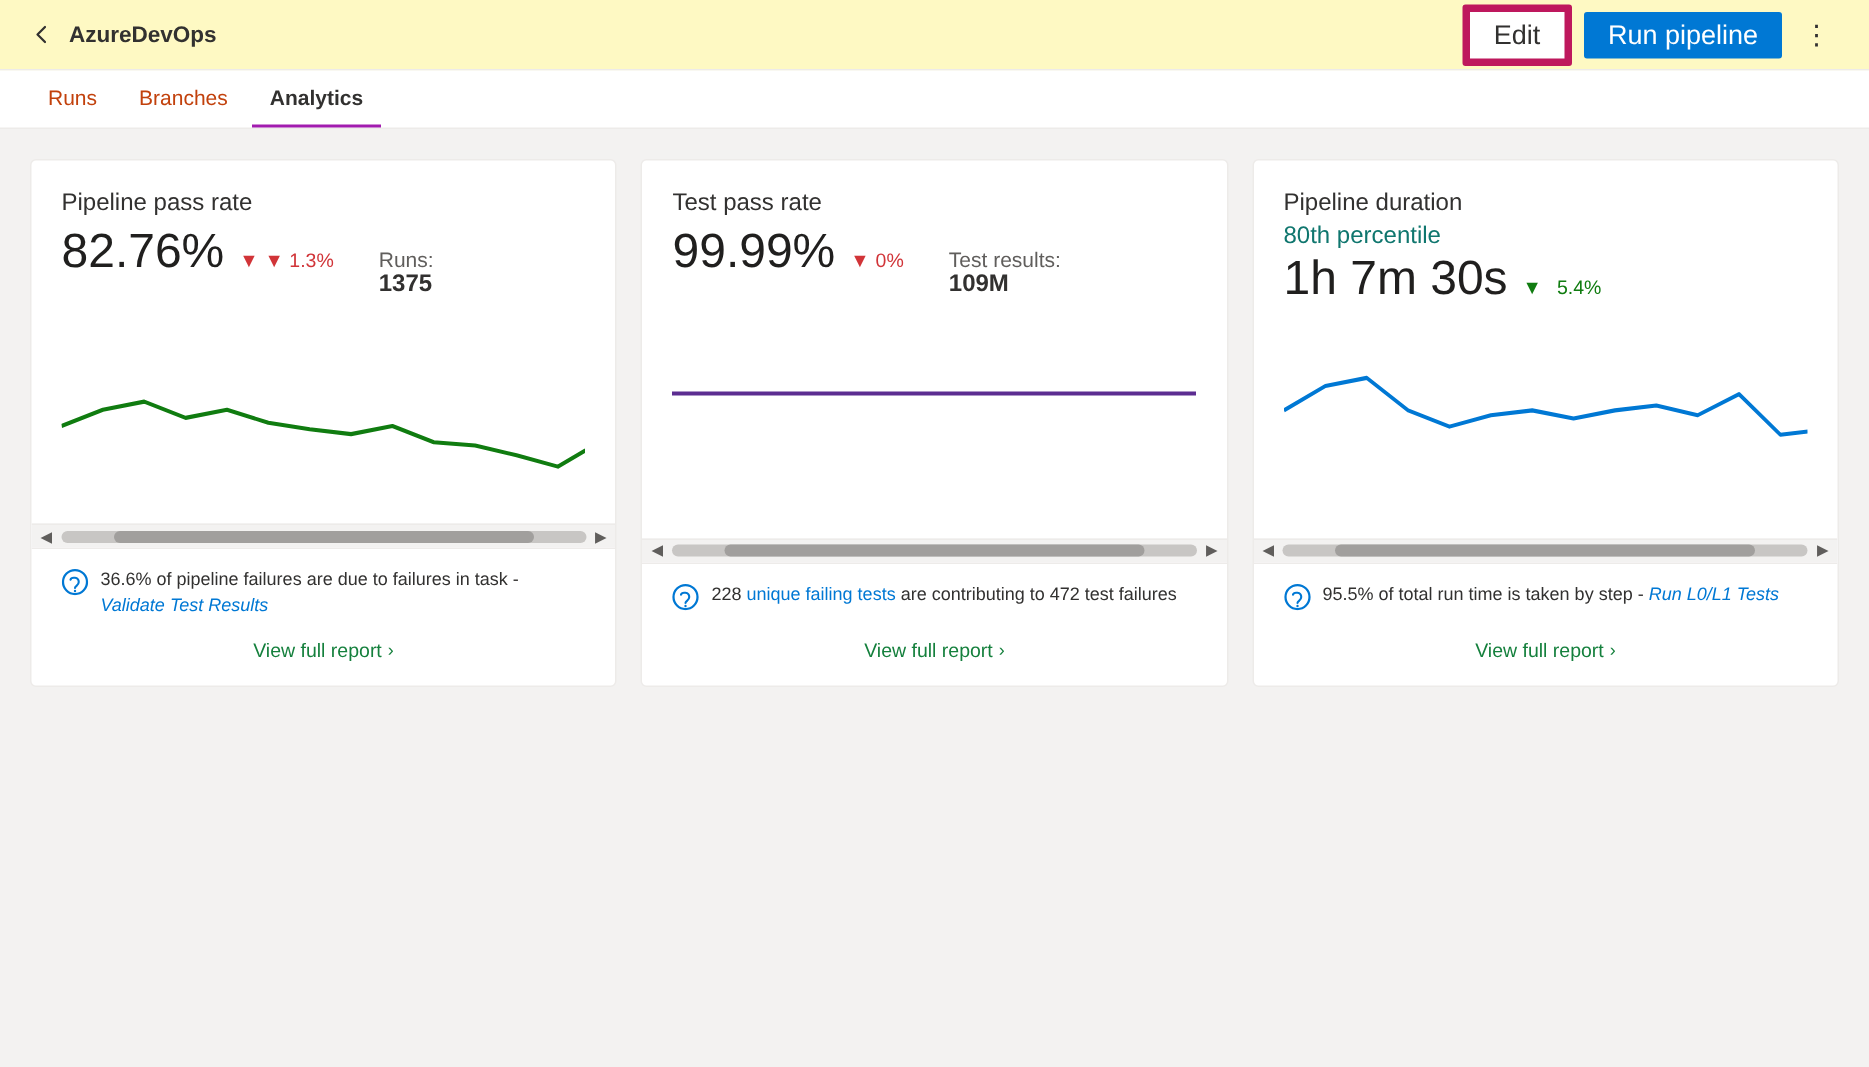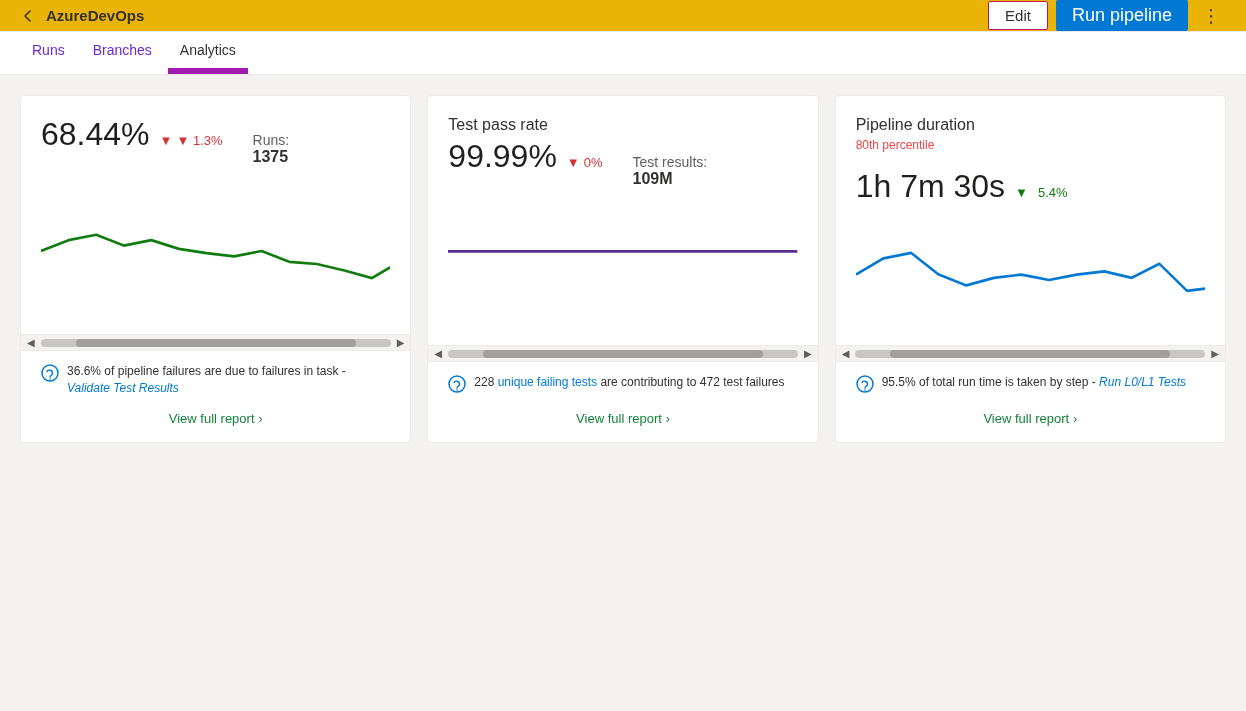--- a/index.html
+++ b/index.html
@@ -4,25 +4,25 @@
   <style>
     * { box-sizing: border-box; margin: 0; padding: 0; }
     body {
       font-family: -apple-system, BlinkMacSystemFont, "Segoe UI", sans-serif;
       background: #f3f2f1;
       color: #323130;
       width: 1246px;
       min-height: 711px;
     }
     .header {
-      background: #eab308;
+      background: #fef9c3;
       display: flex;
       align-items: center;
       padding: 0 20px;
-      height: 32px;
+      height: 47px;
       border-bottom: 1px solid #edebe9;
     }
     .back-btn {
       background: none;
       border: none;
       cursor: pointer;
       font-size: 16px;
       color: #323130;
       margin-right: 10px;
       display: flex;
@@ -34,24 +34,24 @@
       color: #323130;
       flex: 1;
     }
     .header-actions {
       display: flex;
       align-items: center;
       gap: 8px;
     }
     .edit-btn {
       background: #fff;
-      border: 1px solid #be185d;
+      border: 5px solid #be185d;
       border-radius: 2px;
       padding: 5px 16px;
-      font-size: 15px;
+      font-size: 18px;
       cursor: pointer;
       color: #323130;
     }
     .run-btn {
       background: #0078d4;
       border: none;
       border-radius: 2px;
       padding: 5px 16px;
       font-size: 18px;
       cursor: pointer;
@@ -68,29 +68,29 @@
     .nav-tabs {
       background: #fff;
       display: flex;
       padding: 0 20px;
       border-bottom: 1px solid #edebe9;
     }
     .nav-tab {
       padding: 10px 12px;
       font-size: 14px;
       cursor: pointer;
-      color: #6d28d9;
+      color: #c2410c;
       border-bottom: 2px solid transparent;
       margin-right: 4px;
       text-decoration: none;
     }
     .nav-tab.active {
       color: #323130;
-      font-weight: 400;
-      border-bottom: 6px solid #a21caf;
+      font-weight: 700;
+      border-bottom: 2px solid #a21caf;
     }
     .main-content {
       padding: 20px;
       display: flex;
       gap: 16px;
     }
     .card {
       background: #fff;
       border-radius: 4px;
       border: 1px solid #edebe9;
@@ -103,23 +103,22 @@
       padding: 20px 20px 0 20px;
       flex: 1;
     }
     .card-title {
       font-size: 16px;
       font-weight: 400;
       color: #323130;
       margin-bottom: 4px;
     }
     .card-subtitle {
-      font-size: 12px;
-      color: #ef4444;
-      margin-bottom: 16px;
+      font-size: 16px;
+      color: #0f766e;
     }
     .metric-row {
       display: flex;
       align-items: baseline;
       gap: 10px;
       margin-bottom: 4px;
     }
     .metric-value {
       font-size: 32px;
       font-weight: 300;
@@ -258,22 +257,23 @@
 <div class="nav-tabs">
   <a class="nav-tab">Runs</a>
   <a class="nav-tab">Branches</a>
   <a class="nav-tab active">Analytics</a>
 </div>
 
 <div class="main-content">
 
   <div class="card">
     <div class="card-inner">
+      <div class="card-title">Pipeline pass rate</div>
       <div class="metric-row">
-        <span class="metric-value">68.44%</span>
+        <span class="metric-value">82.76%</span>
         <span class="metric-change-down">
           <span>▼</span>
           <span style="margin-left:2px">▼ 1.3%</span>
         </span>
         <div class="metric-side">
           <span class="metric-side-label">Runs:</span>
           <span class="metric-side-value">1375</span>
         </div>
       </div>
       <div class="chart-area">

